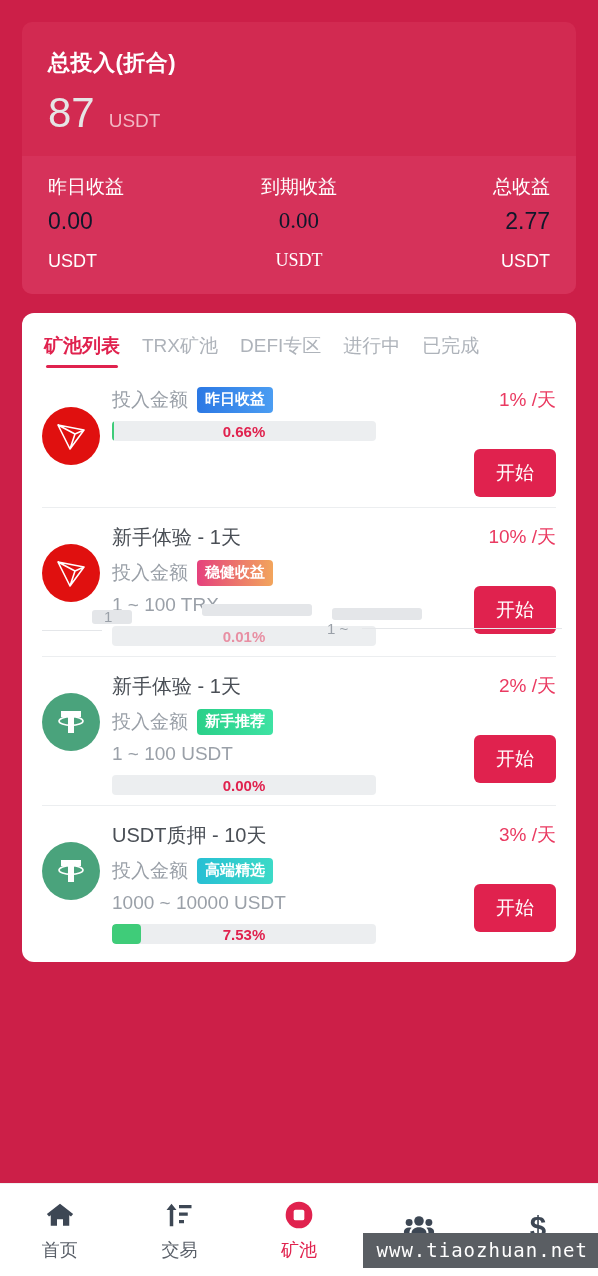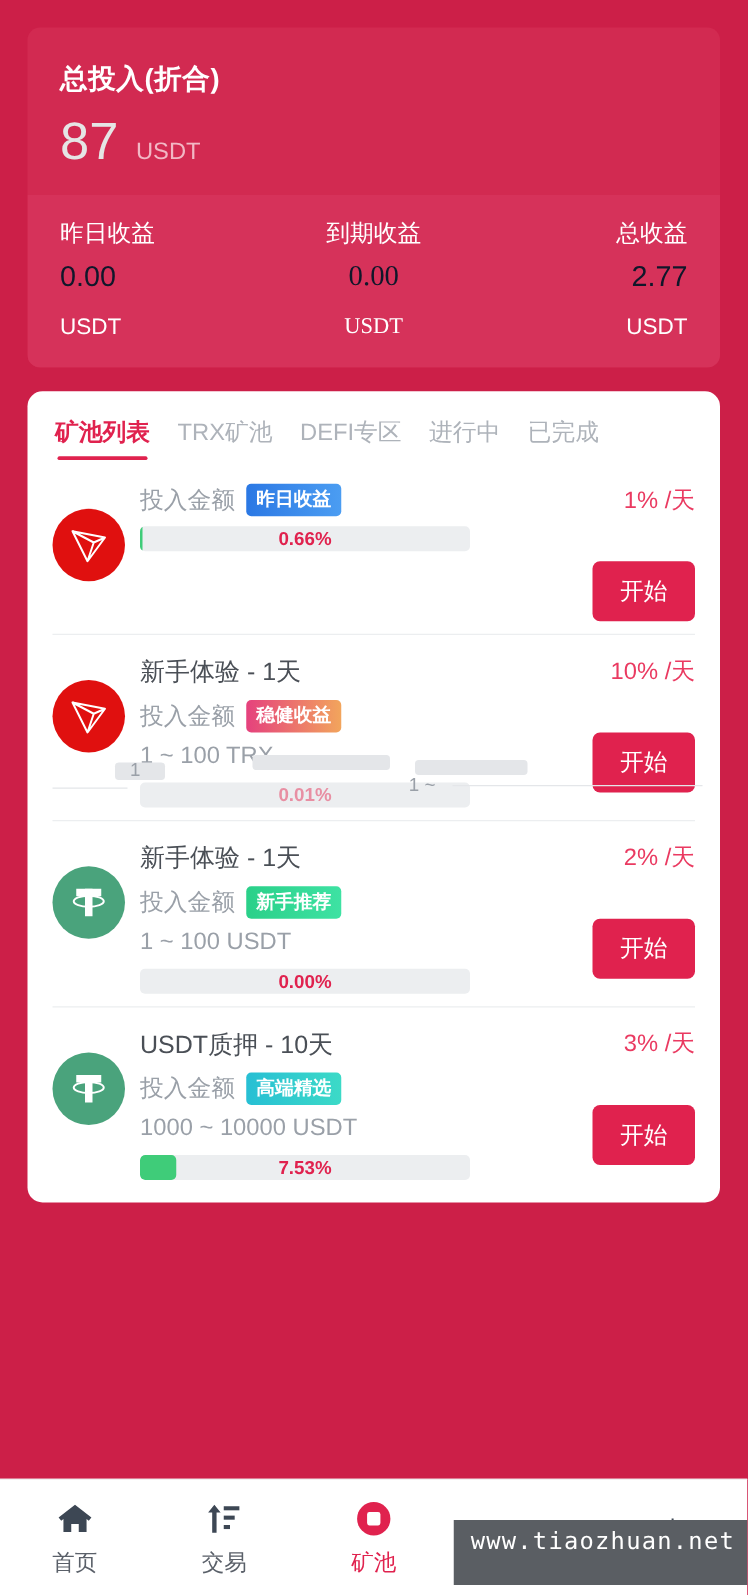--- a/index.html
+++ b/index.html
@@ -282,21 +282,21 @@
 
   .watermark {
     position: absolute;
     right: 0;
     bottom: 8px;
     background: #5a5e63;
     color: #ffffff;
     font-family: "DejaVu Sans Mono", "Liberation Mono", monospace;
     font-size: 19px;
     letter-spacing: 1px;
-    padding: 6px 10px 24px 14px;
+    padding: 6px 10px 7px 14px;
   }
 </style>
 </head>
 <body>
 
 <div class="header-panel">
 
   <div class="balance-block">
     <div class="balance-title">总投入(折合)</div>
     <div class="balance-row">

